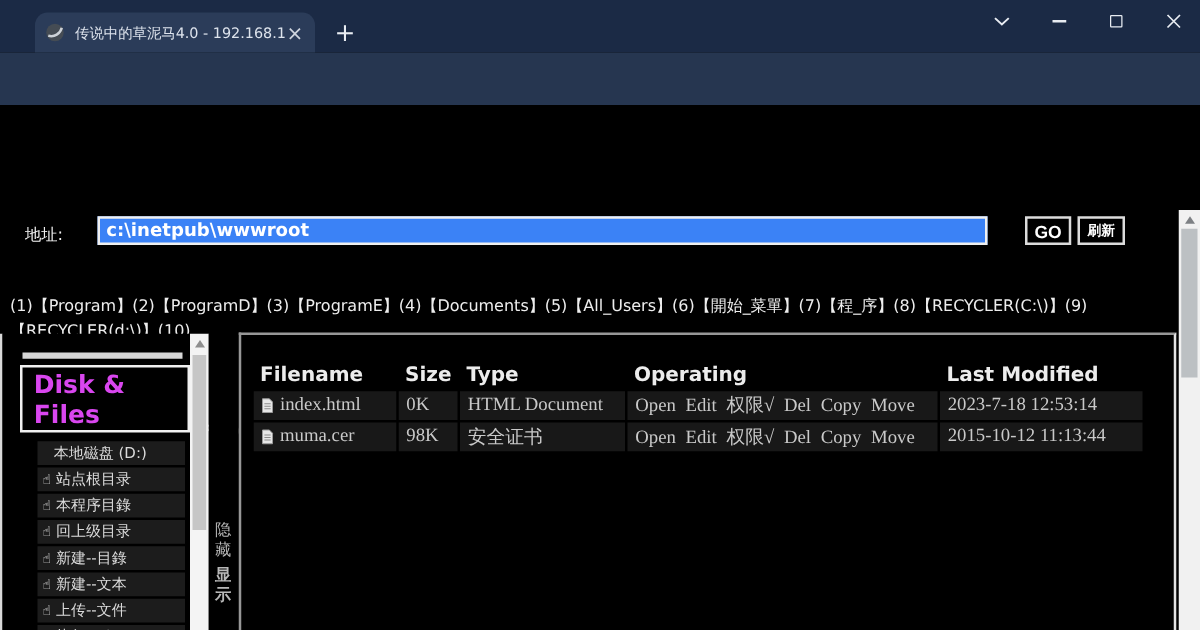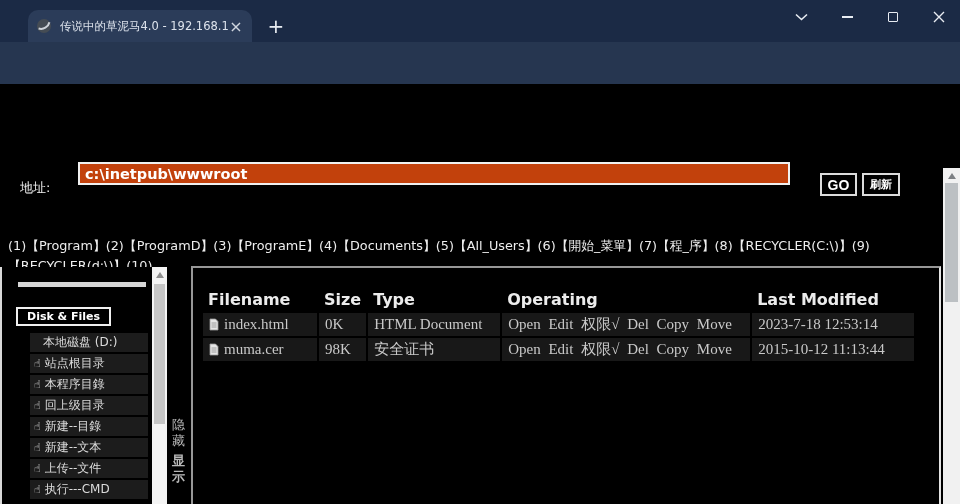--- a/index.html
+++ b/index.html
@@ -46,36 +46,36 @@
       #f3f4f6; }
   .update-pill { left:886px; top:49px; height:27px; padding:0 10px; border-radius:14px;
     border:1px solid #e39d99; color:#f0b3ae; font-size:13px; display:flex; align-items:center; gap:9px; }
   .dots3 { display:flex; flex-direction:column; gap:2.5px; }
   .dots3 i { width:2.5px; height:2.5px; border-radius:50%; background:#f0b3ae; }
 
   
   .page { left:0; top:84px; width:960px; height:304px; background:#000; }
 
   .addr-label { left:20px; top:95px; color:#f0f0f0; font-size:13px; }
-  .addr-input { left:78px; top:78px; width:712px; height:23px; background:#c2410c; border:2px solid #f0f0f0;
+  .addr-input { left:78px; top:89px; width:712px; height:23px; background:#3b82f6; border:2px solid #f0f0f0;
     color:#fff; font-weight:bold; font-size:14.5px; padding:0 0 0 5px; font-family:inherit; }
   .btn { top:89px; height:23px; background:#000; border:2px solid #dcdcdc; color:#fff; font-weight:bold;
     display:flex; align-items:center; justify-content:center; font-family:Liberation Sans, sans-serif; }
   .btn-go { left:820px; width:37px; font-size:14px; }
   .btn-refresh { left:862px; width:38px; font-size:11px; }
 
   .dir-text { left:8px; top:112px; width:936px; color:#ededed; font-size:12.8px; line-height:20px;
     white-space:pre-wrap; }
 
   
   .left-edge { left:0; top:183px; width:2px; height:321px; background:#d9d9d9; }
   .sidebar { left:2px; top:183px; width:150px; height:321px; background:#000; overflow:hidden; }
   .sidebar-hr { margin:15px 0 0 16px; width:128px; height:5px; background:#d6d6d6; }
-  .disk-title { margin:20px 0 0 14px; display:inline-block; border:2px solid #f0f0f0; padding:1px 9px;
-    color:#ffffff; font-weight:bold; font-size:11px; }
+  .disk-title { margin:5px 0 0 14px; display:inline-block; border:2px solid #f0f0f0; padding:1px 9px;
+    color:#d946ef; font-weight:bold; font-size:20px; }
   .side-items { margin-top:7px; }
   .side-item { margin:0 0 2px 28px; width:118px; height:19px; background:#1c1c1c; color:#dcdcdc;
     font-size:12px; display:flex; align-items:center; padding-left:4px; }
   .side-item.noicon { padding-left:13px; }
   .hand { font-size:11px; margin-right:4px; color:#e8e8e8; }
 
   .sidebar-scroll { left:152px; top:183px; width:15px; height:321px; background:#f4f4f4; }
   .tri-up { width:0; height:0; border-left:4px solid transparent; border-right:4px solid transparent;
     border-bottom:6px solid #8f8f8f; margin:5px auto 0; }
   .ss-thumb { left:2px; top:17px; width:11px; height:140px; background:#c6c6c6; }

